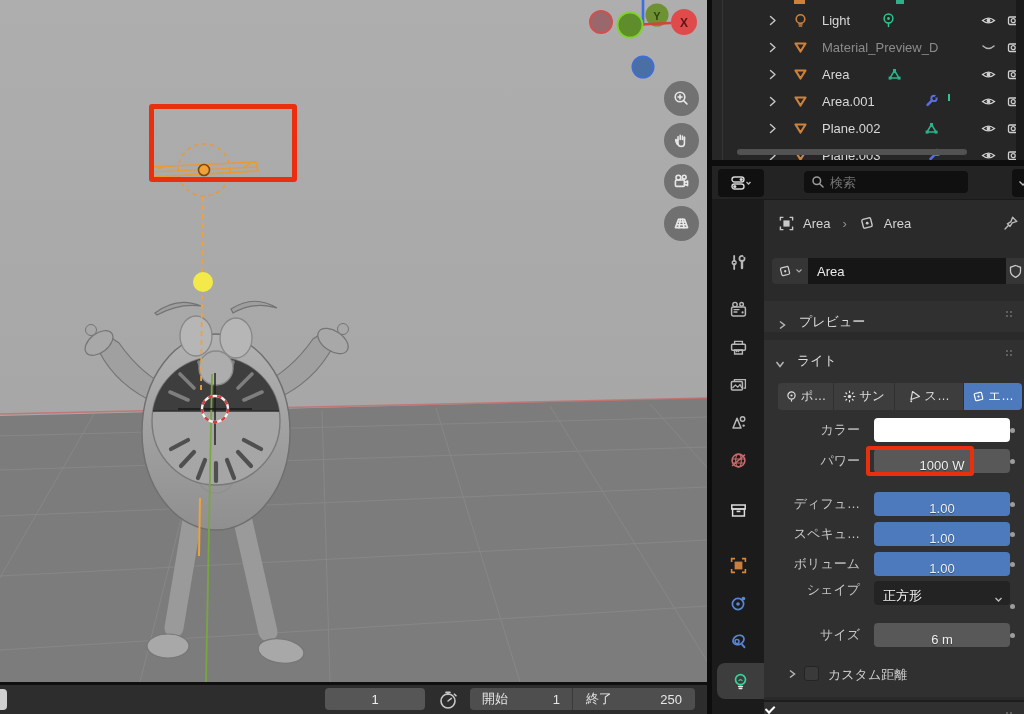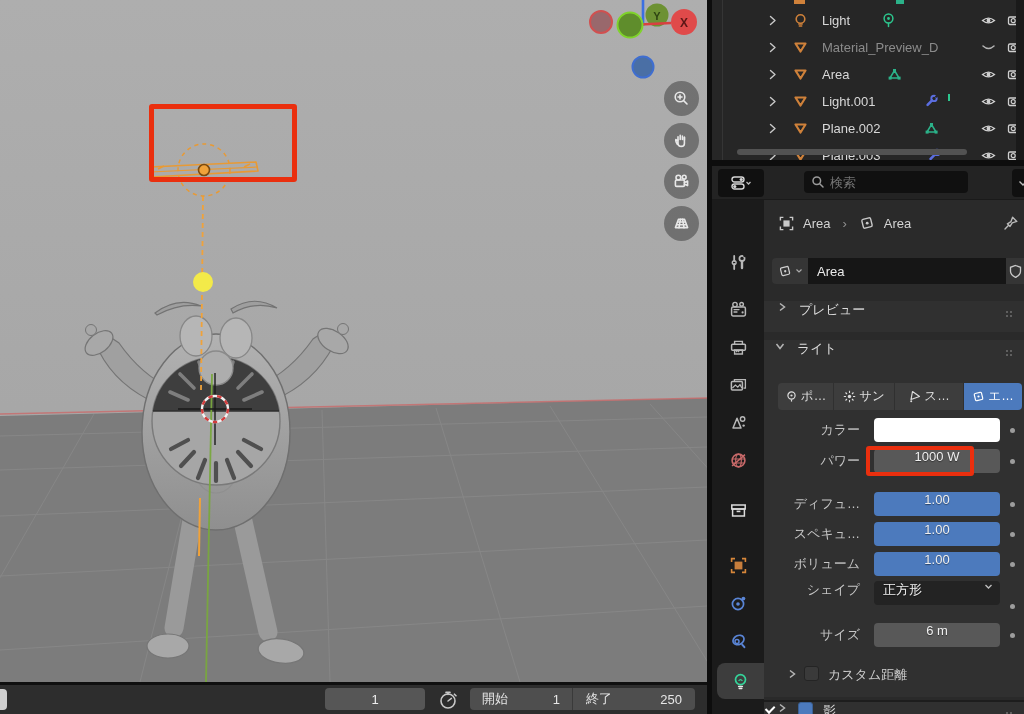--- a/index.html
+++ b/index.html
@@ -50,26 +50,26 @@
   #search-input::placeholder { color:#757575; }
 
   #tabcol { position:absolute; left:0; top:34px; width:52px; height:514px; background:#1b1b1b; }
   .tab { position:absolute; left:0; width:52px; height:36px; display:flex; align-items:center; justify-content:center; }
   .tab.active { left:5px; width:47px; background:#3d3d3d; border-radius:8px 0 0 8px; }
   .tab svg { width:19px; height:19px; }
 
   #pcontent { position:absolute; left:52px; top:34px; width:260px; height:514px; background:#2a2a2a; }
   .crumb { position:absolute; top:8px; height:30px; display:flex; align-items:center; color:#d4d4d4; }
   .panel { position:absolute; left:0; width:260px; background:#303030; }
-  .p-head { position:absolute; left:0; top:0; width:260px; height:30px; display:flex; align-items:flex-start; color:#dcdcdc; }
+  .p-head { position:absolute; left:0; top:0; width:260px; height:30px; display:flex; align-items:flex-end; color:#dcdcdc; }
   .dots { position:absolute; right:8px; top:10px; width:10px; height:10px; opacity:.45; }
   .dots i { display:block; width:2px; height:2px; background:#bbb; border-radius:50%; position:absolute; }
   .rowlbl { position:absolute; width:96px; text-align:right; color:#c6c6c6; line-height:24px; }
-  .field { position:absolute; left:110px; width:126px; height:24px; border-radius:4px;
-    display:flex; align-items:flex-start; justify-content:center; color:#f0f0f0;
+  .field { position:absolute; left:110px; width:136px; height:24px; border-radius:4px;
+    display:flex; align-items:flex-end; justify-content:center; color:#f0f0f0;
     text-shadow:0 1px 1px rgba(0,0,0,.45); }
   .f-plain { background:#585858; }
   .f-slider { background:#4c7abd; }
   .f-color { background:#ffffff; }
   .f-drop { background:#232323; justify-content:flex-start; padding-left:9px; }
   .f-drop svg { position:absolute; right:6px; }
   .animdot { position:absolute; left:246px; width:5px; height:5px; border-radius:50%; background:#9c9c9c; }
   .seg { position:absolute; top:0; height:27px; background:#3d3d3d; display:flex; align-items:center; justify-content:center; gap:3px; color:#dcdcdc; font-size:12.5px; }
   .seg.active { background:#4c7abd; color:#fff; }
   .checkbox { position:absolute; width:15px; height:15px; border-radius:3px; background:#3a3a3a; border:1px solid #242424; }
@@ -341,21 +341,21 @@
         </svg>
     </div>
 
     <div class="ol-row" style="top:88px;">
       <svg class="oi ol-chev">
           <use href="#ic-chev-r"></use>
         </svg>
       <svg class="oi ol-obj">
           <use href="#ic-tri-obj"></use>
         </svg>
-      <span class="lbl ol-lblw">Light.001</span>
+      <span class="lbl ol-lblw">Area.001</span>
       <svg class="oi ol-data" style="left:211px;">
           <use href="#ic-wrench"></use>
         </svg>
       <div style="position:absolute; left:236px; top:6px; width:2px; height:7px; background:#2bc78e;"></div>
       <svg class="oi ol-eye">
           <use href="#ic-eye"></use>
         </svg>
       <svg class="oi ol-cam">
           <use href="#ic-cam"></use>
         </svg>

